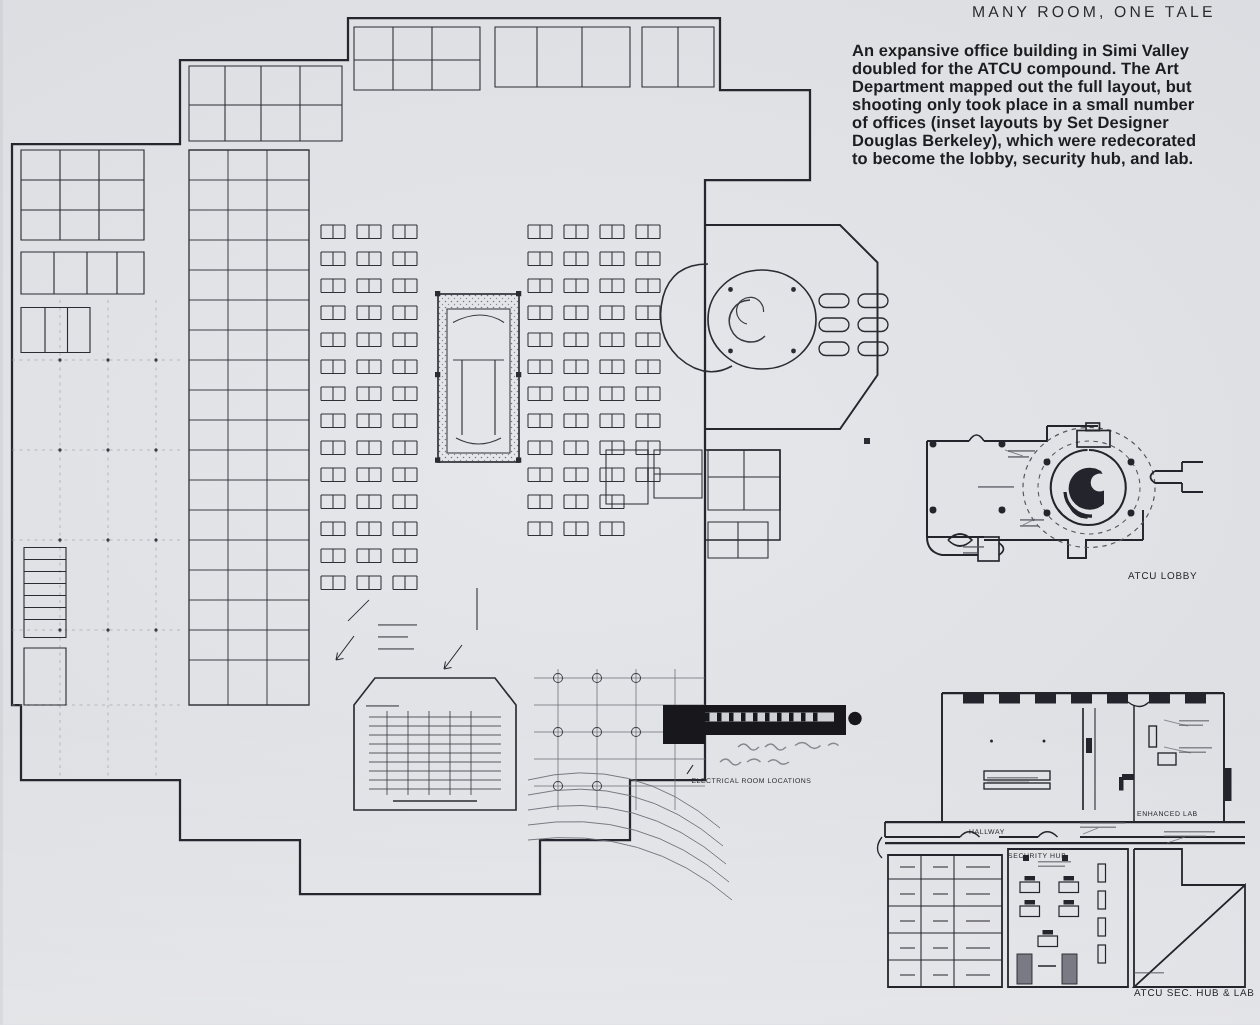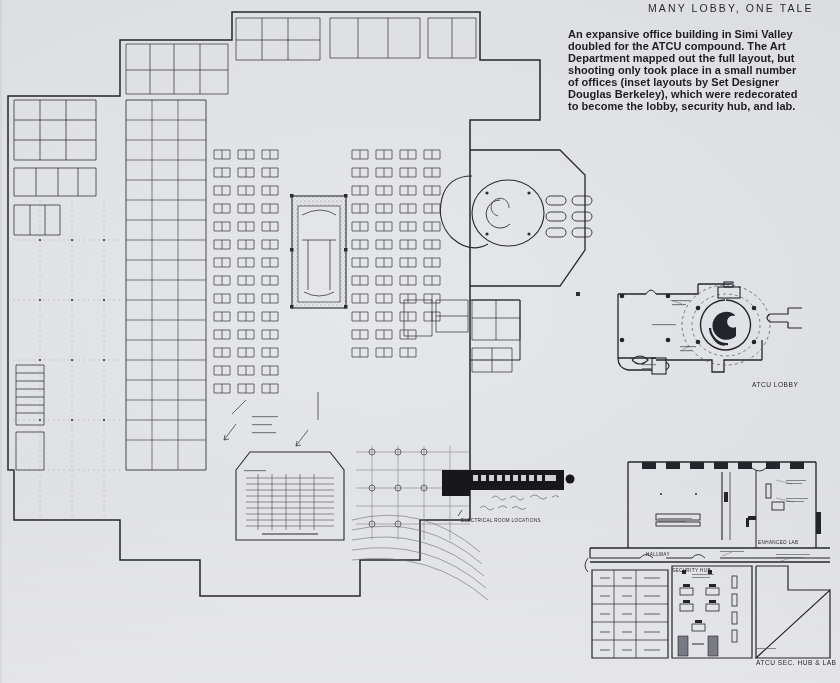--- a/index.html
+++ b/index.html
@@ -57,21 +57,21 @@
     font-family:"Liberation Sans", sans-serif;
     white-space:nowrap;
   }
   #note-elec{left:461px;top:518px;}
 </style>
 </head>
 <body>
 
 <div id="page"></div>
 
-<div class="cap-header">MANY LOBBY, ONE TALE</div>
+<div class="cap-header">MANY ROOM, ONE TALE</div>
 
 <div class="cap-body">An expansive office building in Simi Valley doubled for the ATCU compound. The Art Department mapped out the full layout, but shooting only took place in a small number of offices (inset layouts by Set Designer Douglas Berkeley), which were redecorated to become the lobby, security hub, and lab.</div>
 
 <div class="fig" id="fig-main" style="left:0px;top:0px;">
 <svg width="600" height="600" viewBox="0 0 600 600">
   <defs>
     <pattern id="stipple" width="4" height="4" patternUnits="userSpaceOnUse">
       <rect width="4" height="4" fill="none"></rect>
       <circle cx="1" cy="1" r=".55" fill="#77777f"></circle>
       <circle cx="3" cy="3" r=".45" fill="#8a8a92"></circle>

